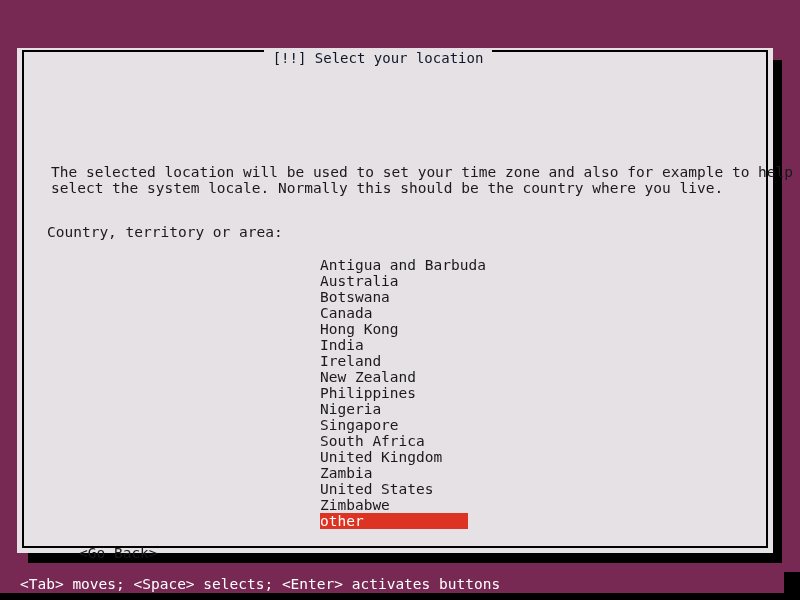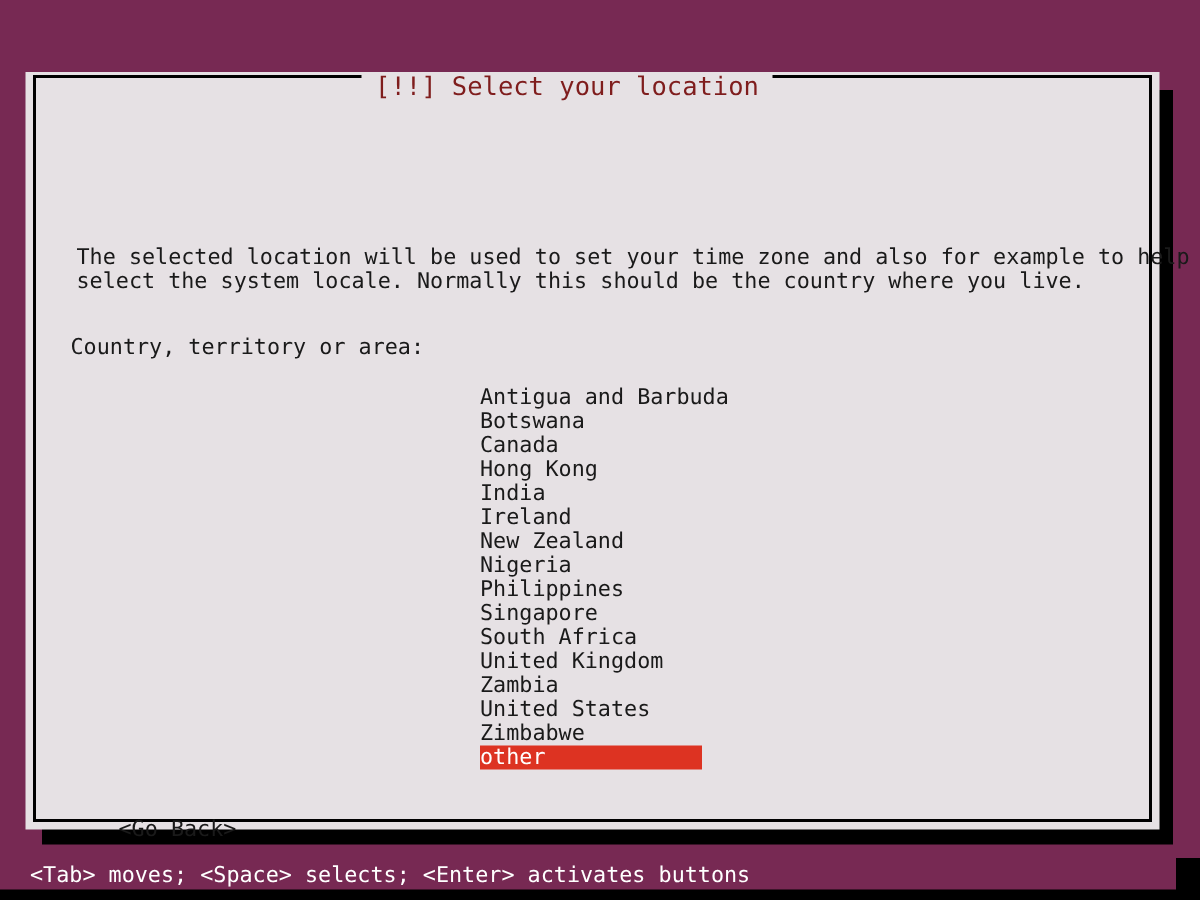--- a/index.html
+++ b/index.html
@@ -77,22 +77,22 @@
     left: 0;
     top: 48px;
     width: 756px;
     height: 20px;
     text-align: center;
     pointer-events: none;
   }
   .dialog-title {
     display: inline-block;
     background: #e6e1e4;
-    color: #7f1d1d;
-    font-size: 17px;
+    color: #0f172a;
+    font-size: 14px;
     line-height: 20px;
     letter-spacing: 0px;
     padding: 0 9px;
     white-space: pre;
   }
 
   
   .body-text {
     position: absolute;
     left: 30px;
@@ -184,28 +184,29 @@
     <div class="body-text">
       <p class="para">The selected location will be used to set your time zone and also for example to help
 select the system locale. Normally this should be the country where you live.</p>
       <div class="para-gap"></div>
     </div>
 
     <div class="prompt-label">Country, territory or area:</div>
 
     <ul class="location-list" id="location-list">
         <li>Antigua and Barbuda</li>
+        <li>Australia</li>
         <li>Botswana</li>
         <li>Canada</li>
         <li>Hong Kong</li>
         <li>India</li>
         <li>Ireland</li>
         <li>New Zealand</li>
+        <li>Philippines</li>
         <li>Nigeria</li>
-        <li>Philippines</li>
         <li>Singapore</li>
         <li>South Africa</li>
         <li>United Kingdom</li>
         <li>Zambia</li>
         <li>United States</li>
         <li>Zimbabwe</li>
         <li class="selected">other</li>
       </ul>
 
     <div class="go-back">&lt;Go Back&gt;</div>

